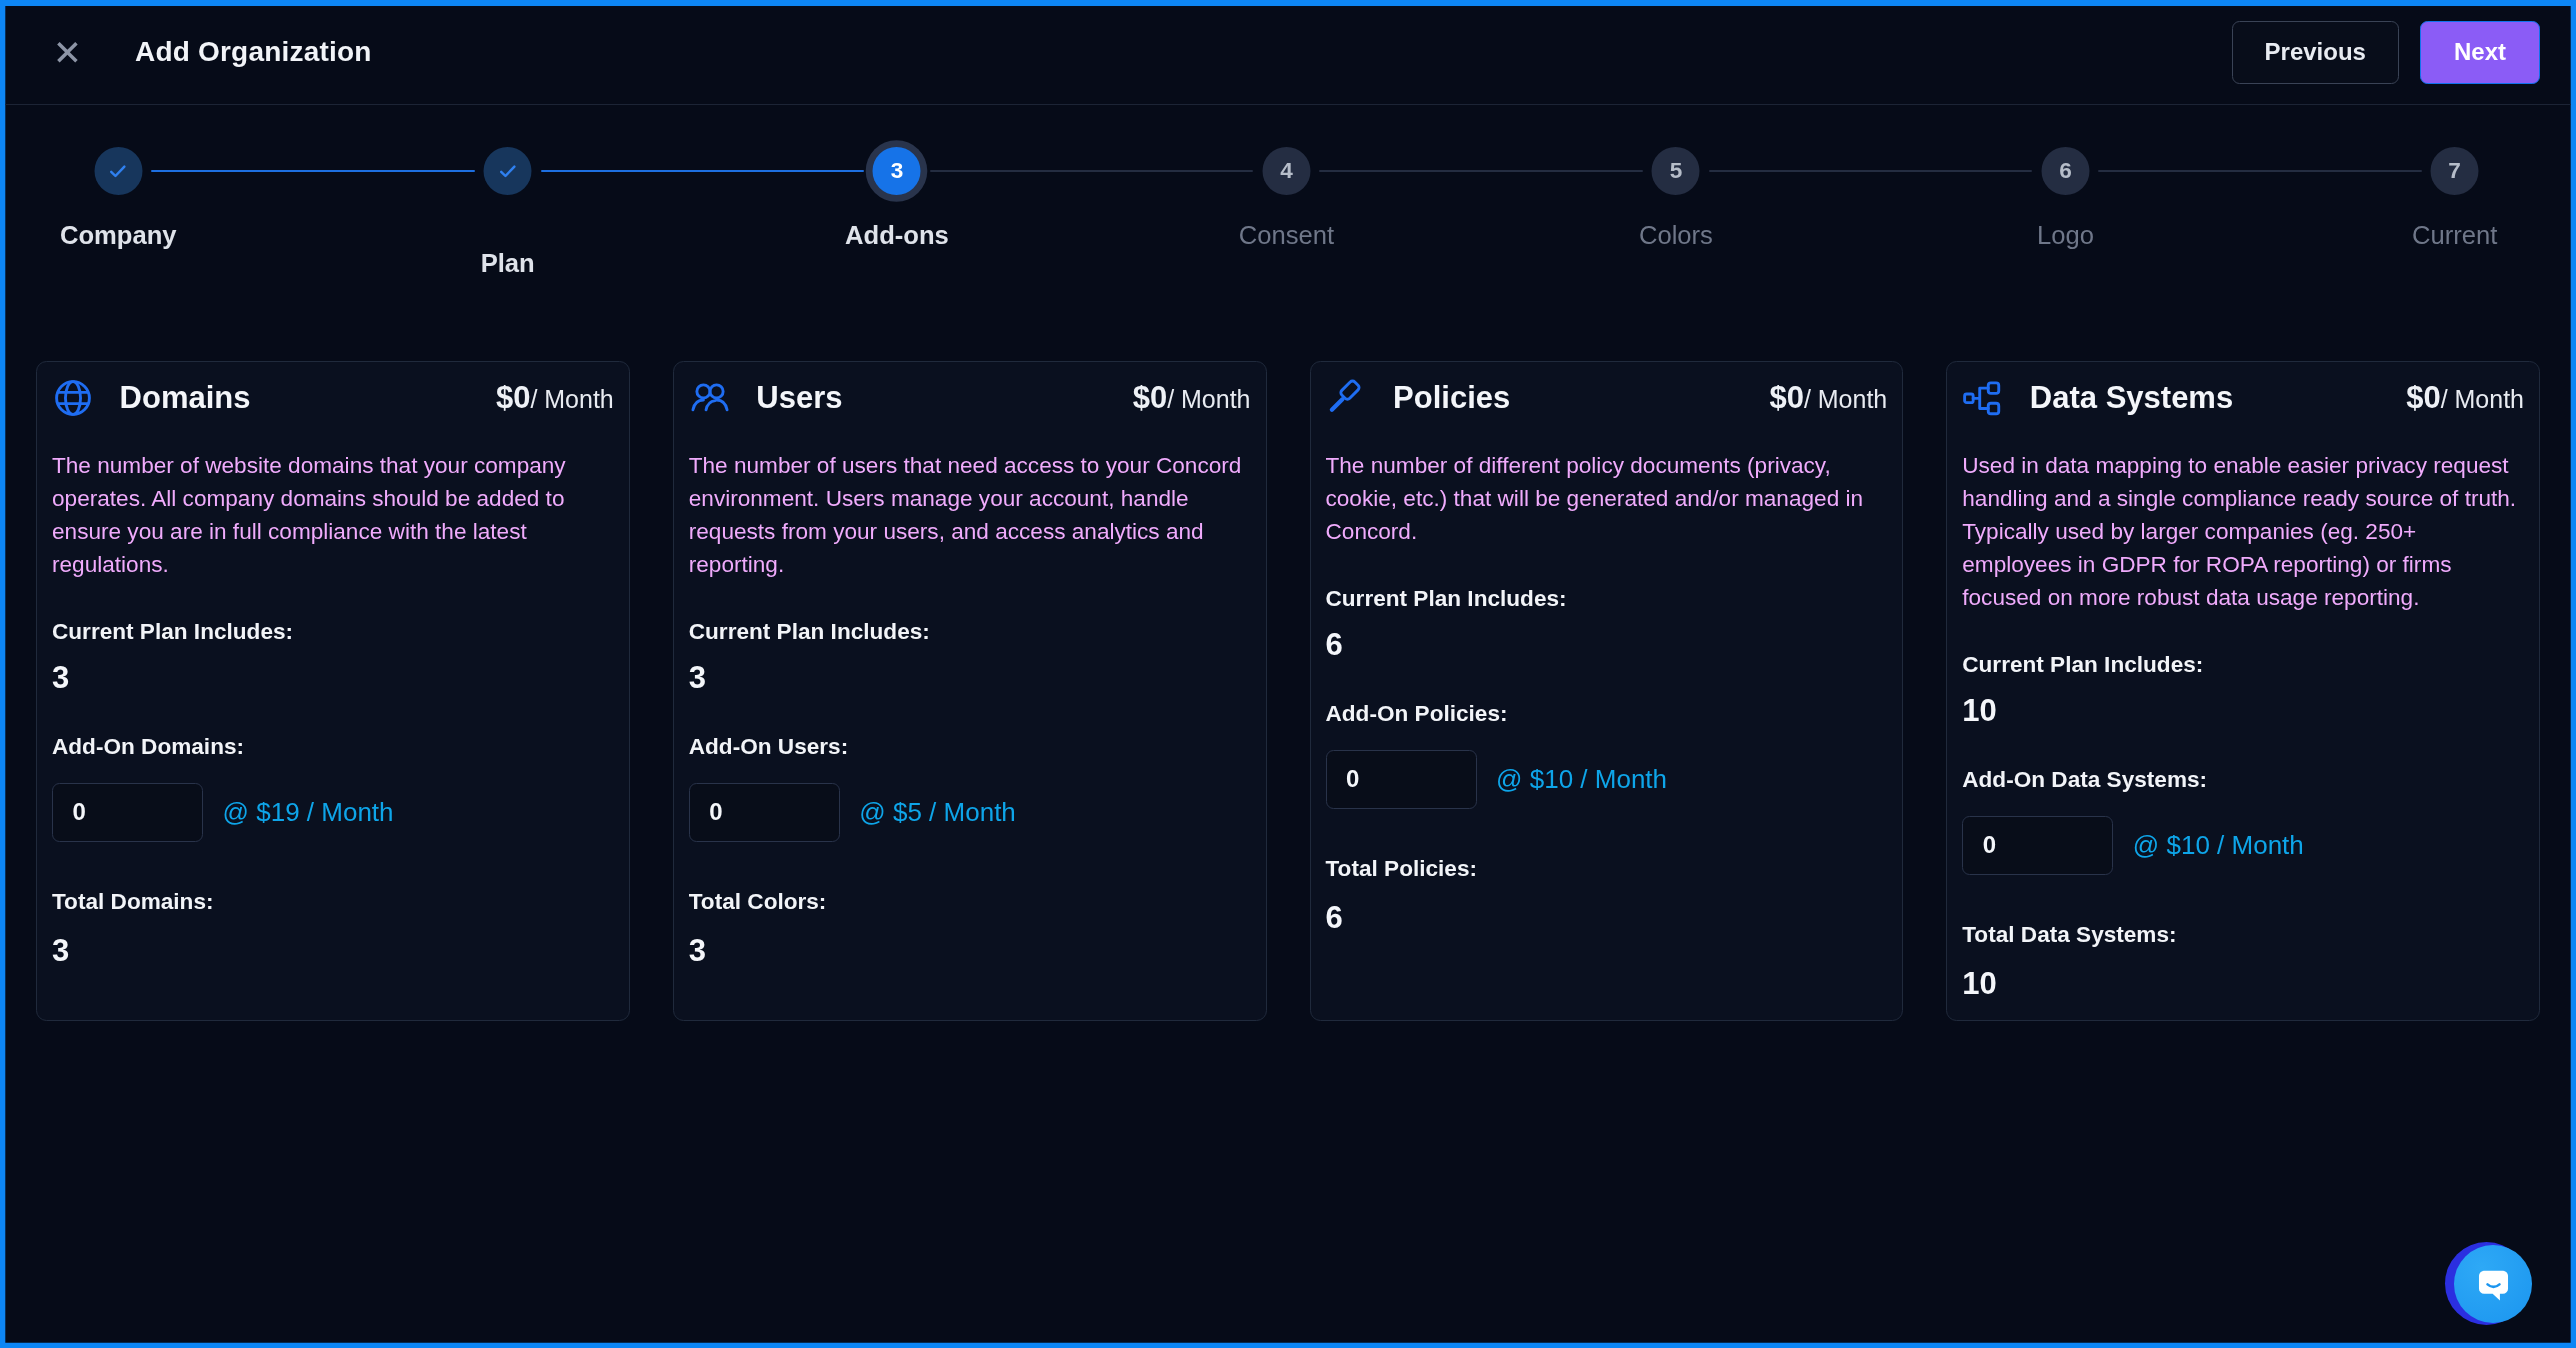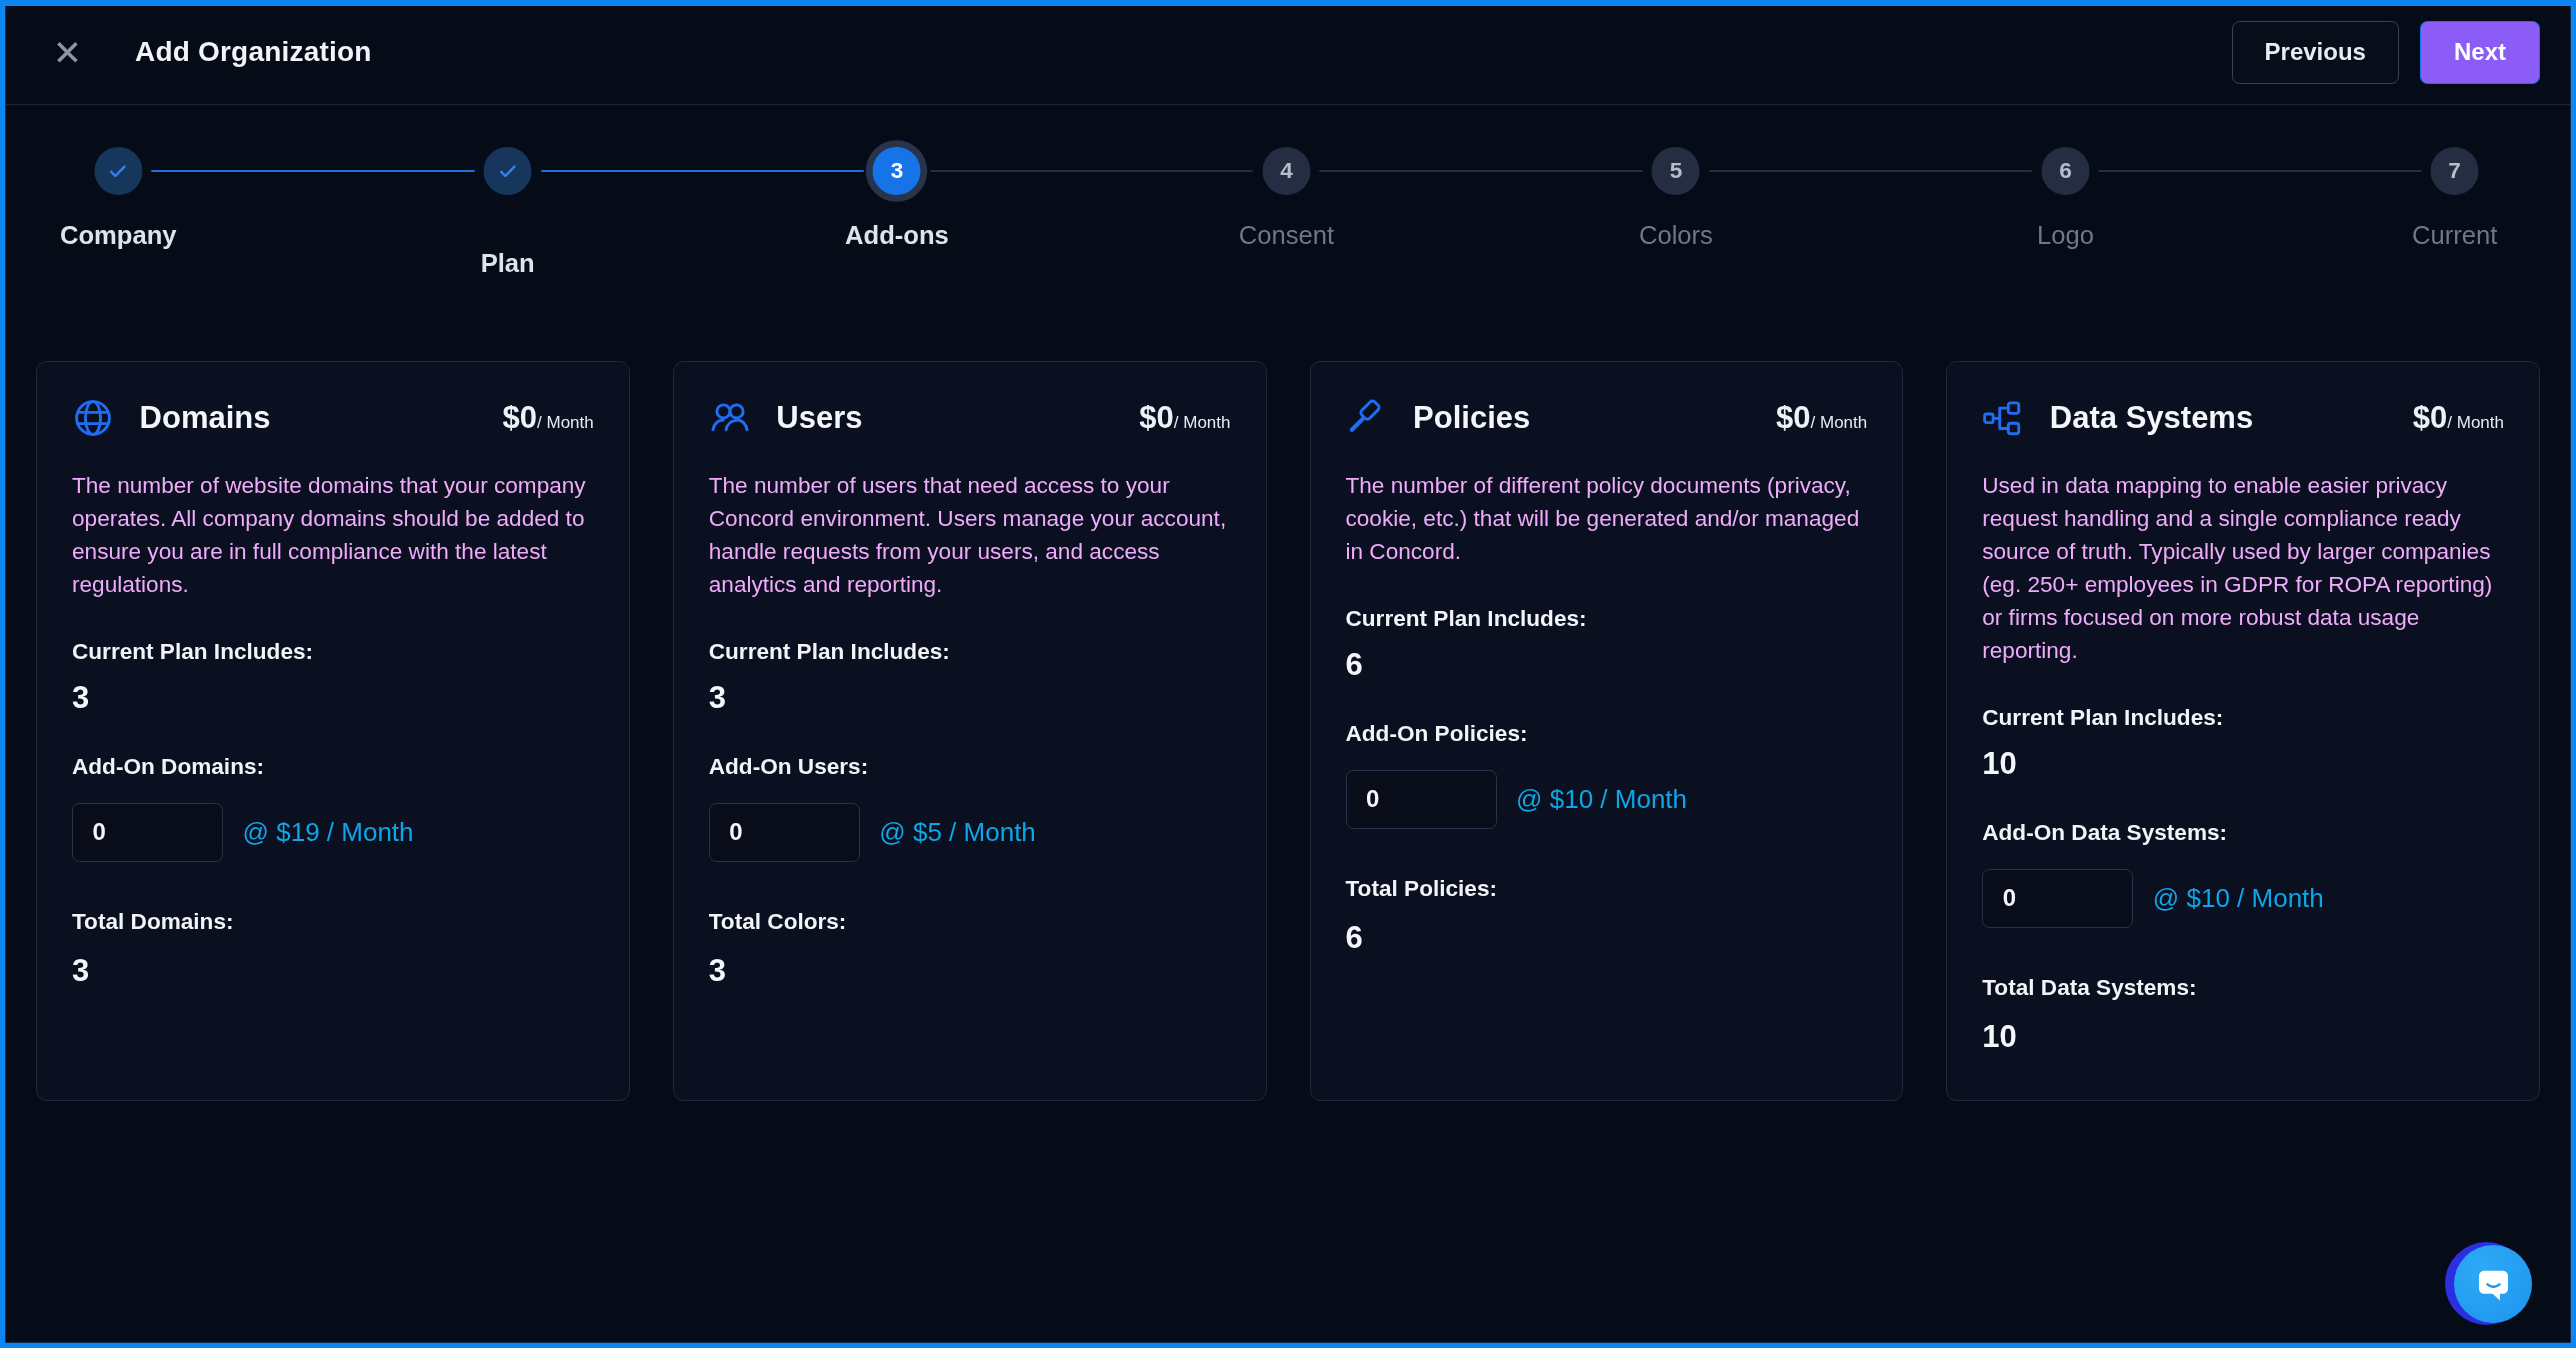--- a/index.html
+++ b/index.html
@@ -46,30 +46,30 @@
   .step .label{ margin-top:25.6px; font-size:25.6px; font-weight:600; color:#dfe3ea; white-space:nowrap; }
   .step[data-state="completed"] .circle{ background:#17365c; }
   .step:not([data-state="completed"]) .check{ display:none; }
   .step[data-state="active"] .circle{ background:#1673e8; color:#fff; box-shadow:0 0 0 6.8px #29344c; }
   .step[data-state="upcoming"] .circle{ background:#242d42; }
   .step[data-state="upcoming"] .label{ color:#6f7789; font-weight:400; }
 
   
   .cards{ display:flex; gap:43px; padding:0 36px; margin-top:60px; }
   .card{
-    flex:1 1 0; height:740px;
+    flex:1 1 0; height:660px;
     background:#0a101f; border:1.5px solid #202a3c; border-radius:10.5px;
-    padding:35px;
+    padding:15px;
   }
   .card-head{ display:flex; align-items:center; }
   .card-icon{ width:42px; height:42px; flex:none; display:flex; }
   .card-name{ margin-left:25.6px; font-size:31px; font-weight:700; color:#f4f6fa; }
   .card-price{ margin-left:auto; display:flex; align-items:baseline; white-space:nowrap; }
   .price-main{ font-size:31px; font-weight:700; }
-  .price-suffix{ font-size:17px; font-weight:400; color:#e8ebf1; }
+  .price-suffix{ font-size:25px; font-weight:400; color:#e8ebf1; }
   .card-desc{ margin-top:30px; font-size:22.6px; line-height:33px; color:#f0abfc; }
   .sec-label{ margin-top:38px; font-size:22.6px; font-weight:700; color:#f2f4f8; }
   .sec-value{ margin-top:15px; font-size:31px; font-weight:700; color:#f4f6fa; }
   .addon-row{ margin-top:22.6px; display:flex; align-items:center; }
   .addon-input{
     width:151px; height:59px; background:#080d19; border:1.5px solid #29334a; border-radius:7.5px;
     color:#f4f6fa; font-size:24px; font-weight:700; padding-left:19.6px;
     font-family:"Liberation Sans", sans-serif; outline:none;
   }
   .addon-rate{ margin-left:19.6px; font-size:26px; color:#0ea5e9; }

